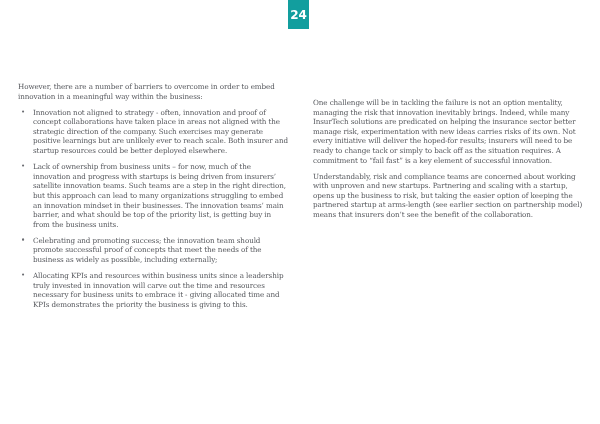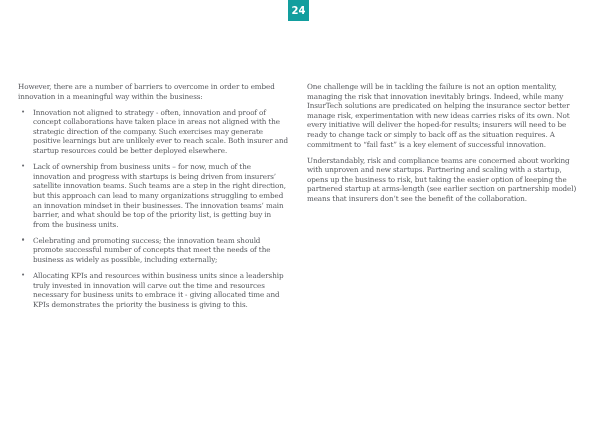--- a/index.html
+++ b/index.html
@@ -9,45 +9,45 @@
     background: #ffffff;
     font-family: "DejaVu Serif", serif;
     color: #55575c;
     overflow: hidden;
   }
   .page-number-badge {
     position: absolute;
     top: 0;
     left: 288px;
     width: 21px;
-    height: 21px;
+    height: 29px;
     background: #129e9e;
     color: #ffffff;
     font-family: "DejaVu Sans", sans-serif;
     font-weight: bold;
-    font-size: 10px;
+    font-size: 12px;
     display: flex;
     align-items: center;
     justify-content: center;
   }
   .content {
     position: absolute;
     top: 82px;
     left: 18px;
     right: 17px;
   }
   .column {
     position: absolute;
     top: 0;
     font-size: 7.2px;
     line-height: 9.6px;
     letter-spacing: -0.1px;
   }
   .column-left  { left: 0;     width: 272px; }
-  .column-right { left: 289px; width: 276px; }
+  .column-right { left: 295px; width: 276px; margin-top: 16px; }
   .para { margin-bottom: 6.5px; }
   .bullet-item {
     position: relative;
     padding-left: 15px;
     margin-bottom: 6.5px;
   }
   .bullet-marker {
     position: absolute;
     left: 3px;
     top: 0;
@@ -77,21 +77,21 @@
       <span>Lack of ownership from business units – for now, much of the innovation and progress with startups is being driven from insurers’ satellite innovation teams. Such teams are a step in the right direction, but this approach can lead to many organizations struggling to embed an innovation mindset in their businesses. The innovation teams’ main barrier, and what should be top of the priority list, is getting buy in from the business units.</span>
     </div>
 
 
     <div class="bullet-item">
       <span class="bullet-marker">•</span>
     </div>
 
     <div class="bullet-item">
       <span class="bullet-marker">•</span>
-      <span>Celebrating and promoting success; the innovation team should promote successful number of concepts that meet the needs of the business as widely as possible, including externally;</span>
+      <span>Celebrating and promoting success; the innovation team should promote successful proof of concepts that meet the needs of the business as widely as possible, including externally;</span>
     </div>
 
     <div class="bullet-item">
       <span class="bullet-marker">•</span>
       <span>Allocating KPIs and resources within business units since a leadership truly invested in innovation will carve out the time and resources necessary for business units to embrace it - giving allocated time and KPIs demonstrates the priority the business is giving to this.</span>
     </div>
   </div>
 
   <div class="column column-right">
     <div class="para">One challenge will be in tackling the failure is not an option mentality, managing the risk that innovation inevitably brings. Indeed, while many InsurTech solutions are predicated on helping the insurance sector better manage risk, experimentation with new ideas carries risks of its own. Not every initiative will deliver the hoped-for results; insurers will need to be ready to change tack or simply to back off as the situation requires. A commitment to “fail fast” is a key element of successful innovation.</div>

